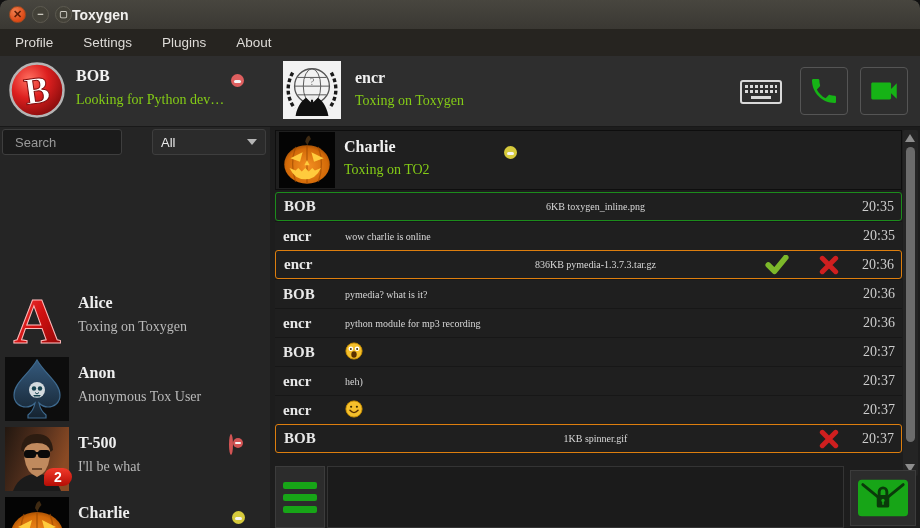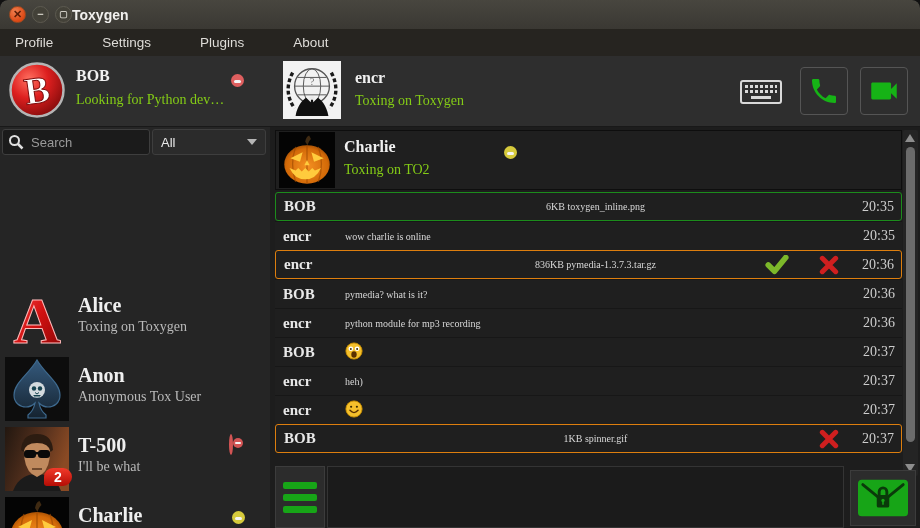--- a/index.html
+++ b/index.html
@@ -13,21 +13,21 @@
             border-bottom:1px solid #26241f;box-sizing:border-box;}
   .winbtn{position:absolute;top:6px;width:17px;height:17px;border-radius:50%;
           box-sizing:border-box;text-align:center;line-height:15px;font-size:11px;cursor:default;}
   .winbtn.close{left:9px;background:radial-gradient(circle at 35% 30%,#f08050,#dc4814 70%);
                 border:1px solid #9c4a22;color:#5a1c06;font-weight:bold;}
   .winbtn.minmax{background:#434138;border:1px solid #5d5a50;color:#cfcdc4;font-weight:bold;}
   .winbtn.min{left:32px;} .winbtn.max{left:55px;font-size:9px;}
   .title-text{left:72px;top:0;line-height:30px;color:#f1f0ee;font-weight:bold;font-size:14px;text-align:right;}
 
   
-  .menubar{left:0;top:30px;width:920px;height:26px;background:#262420;display:flex;align-items:center;gap:19px;}
+  .menubar{left:0;top:30px;width:920px;height:26px;background:#262420;display:flex;align-items:center;}
   .menu-item{padding:0 15px;color:#dedcd8;font-size:13.5px;line-height:26px;cursor:default;}
 
   
   .toppanel{left:0;top:56px;width:920px;height:71px;background:#2e2e2e;border-bottom:1px solid #191919;box-sizing:border-box;}
   .pname{font-family:"Liberation Serif",serif;font-weight:bold;font-size:16px;color:#f0f0f0;}
   .pstatus{font-family:"Liberation Serif",serif;font-size:14px;color:#84cc16;}
   .iconbtn{width:48px;height:48px;border:1px solid #555;border-radius:4px;background:#2e2e2e;
            display:flex;align-items:center;justify-content:center;box-sizing:border-box;}
 
   
@@ -35,32 +35,32 @@
   .dot13{width:13px;height:13px;}
   .dot-busy{background:#de5f5f;} .dot-away{background:#d6ca3c;}
   .dot-busy::after,.dot-away::after{content:"";position:absolute;left:3px;top:6px;width:7px;height:3px;
            border-radius:1.5px;background:#f4f4f4;}
   .busy-ring{width:18px;height:18px;border:2px solid #d25454;border-radius:50%;position:relative;box-sizing:border-box;}
   .busy-ring::before{content:"";position:absolute;left:2px;top:2px;width:10px;height:10px;border-radius:50%;background:#d25454;}
   .busy-ring::after{content:"";position:absolute;left:4px;top:6px;width:6px;height:2px;background:#f4f4f4;border-radius:1px;}
 
   
   .sidebar{left:0;top:127px;width:270px;height:401px;background:#252525;}
-  .search-box{position:absolute;left:2px;top:2px;width:148px;height:26px;background:#1b1b1b;
+  .search-box{position:absolute;left:2px;top:2px;width:120px;height:26px;background:#1b1b1b;
               border:1px solid #3e3e3e;border-radius:3px;box-sizing:border-box;display:flex;align-items:center;}
   .search-box input{background:transparent;border:none;outline:none;color:#cfcfcf;font-size:13px;width:110px;
               font-family:"Liberation Sans",sans-serif;}
   .search-box input::placeholder{color:#9a9a9a;}
   .filter-dd{position:absolute;left:152px;top:2px;width:114px;height:26px;background:#2b2b2b;
              border:1px solid #3e3e3e;border-radius:3px;box-sizing:border-box;color:#eaeaea;font-size:13px;
              display:flex;align-items:center;padding:0 8px;justify-content:space-between;}
   .caret{width:0;height:0;border-left:5px solid transparent;border-right:5px solid transparent;border-top:6px solid #b5b5b5;}
 
   .contact{position:absolute;left:0;width:270px;height:70px;}
-  .c-name{position:absolute;left:78px;top:10px;font-family:"Liberation Serif",serif;font-weight:bold;font-size:20px;color:#efefef;}
+  .c-name{position:absolute;left:78px;top:10px;font-family:"Liberation Serif",serif;font-weight:bold;font-size:16px;color:#efefef;}
   .c-status{position:absolute;left:78px;top:35px;font-family:"Liberation Serif",serif;font-size:14px;color:#b9b9b9;}
   .c-avatar{position:absolute;left:5px;top:3px;}
   .c-bullet{position:absolute;left:232px;top:17px;}
   .unread-badge{position:absolute;left:44px;top:44px;min-width:14px;padding:1px 7px;text-align:center;
       background:linear-gradient(#f23a2a,#b40d05);border-radius:11px 11px 11px 3px;color:#fff;
       font-weight:bold;font-size:14px;font-family:"Liberation Sans",sans-serif;}
 
   
   .chat-header{left:275px;top:130px;width:627px;height:60px;background:#1f1f1f;border:1px solid #0e0e0e;box-sizing:border-box;}
   .messages{left:275px;top:192px;width:627px;background:#1f1f1f;}

